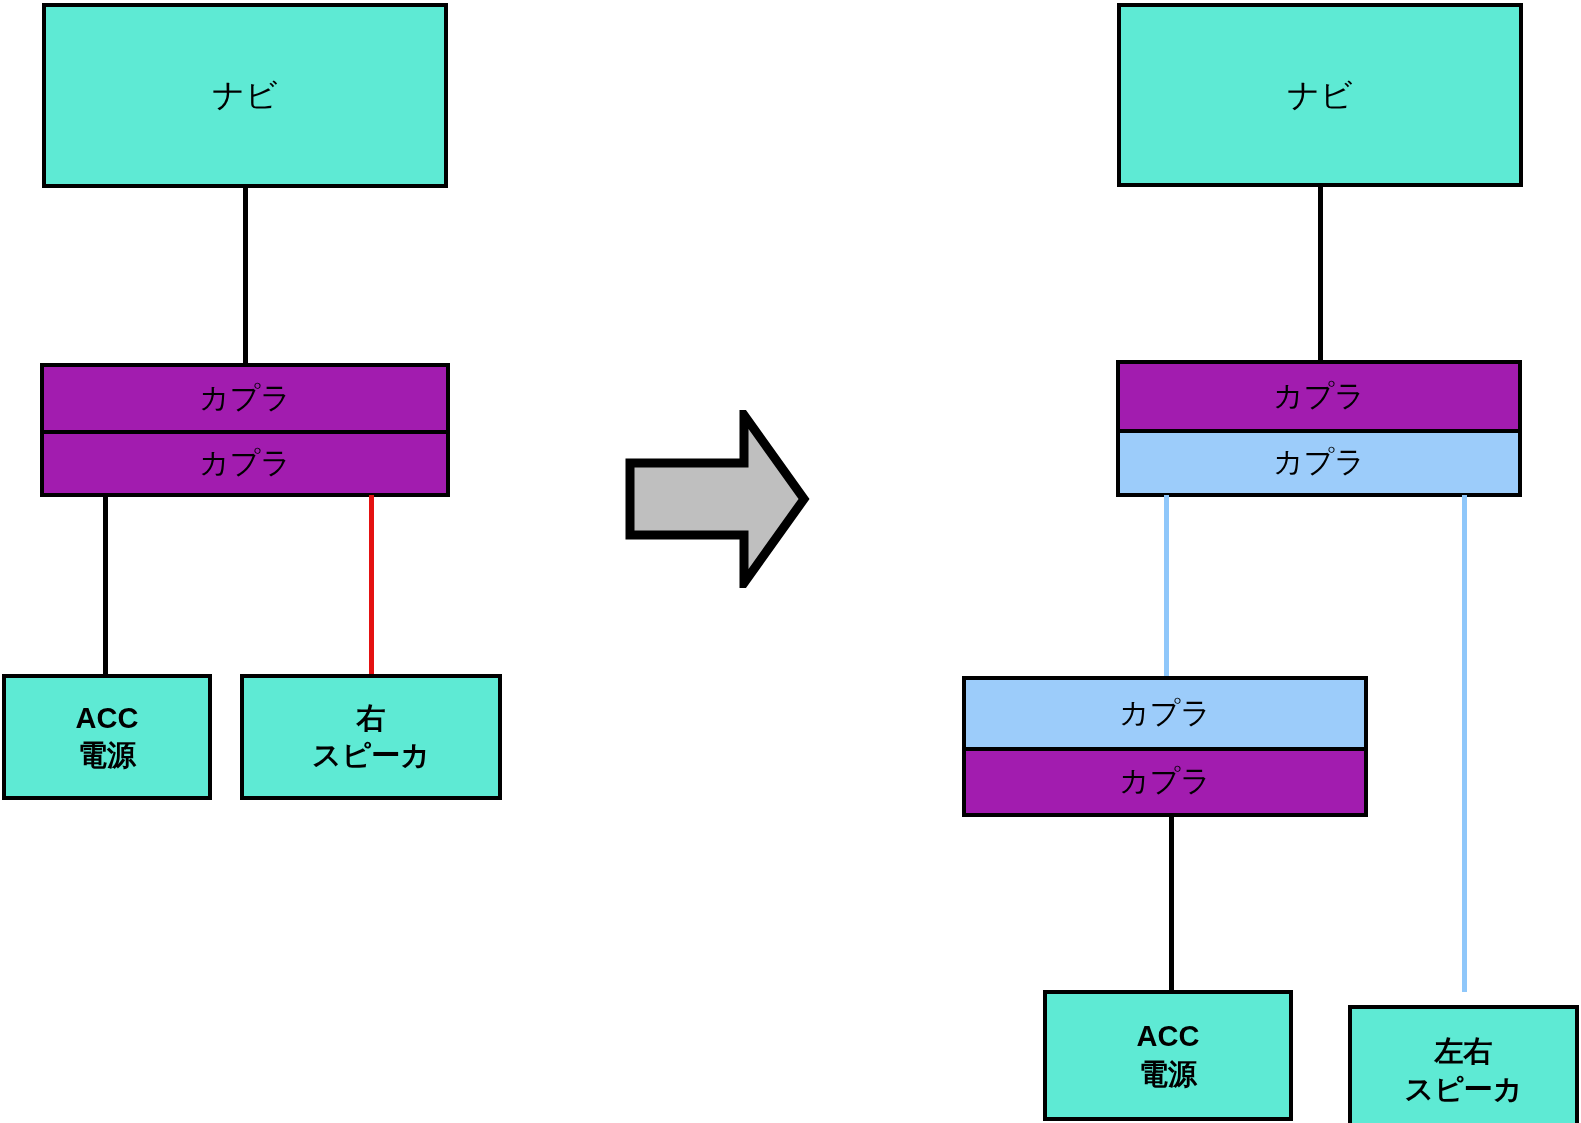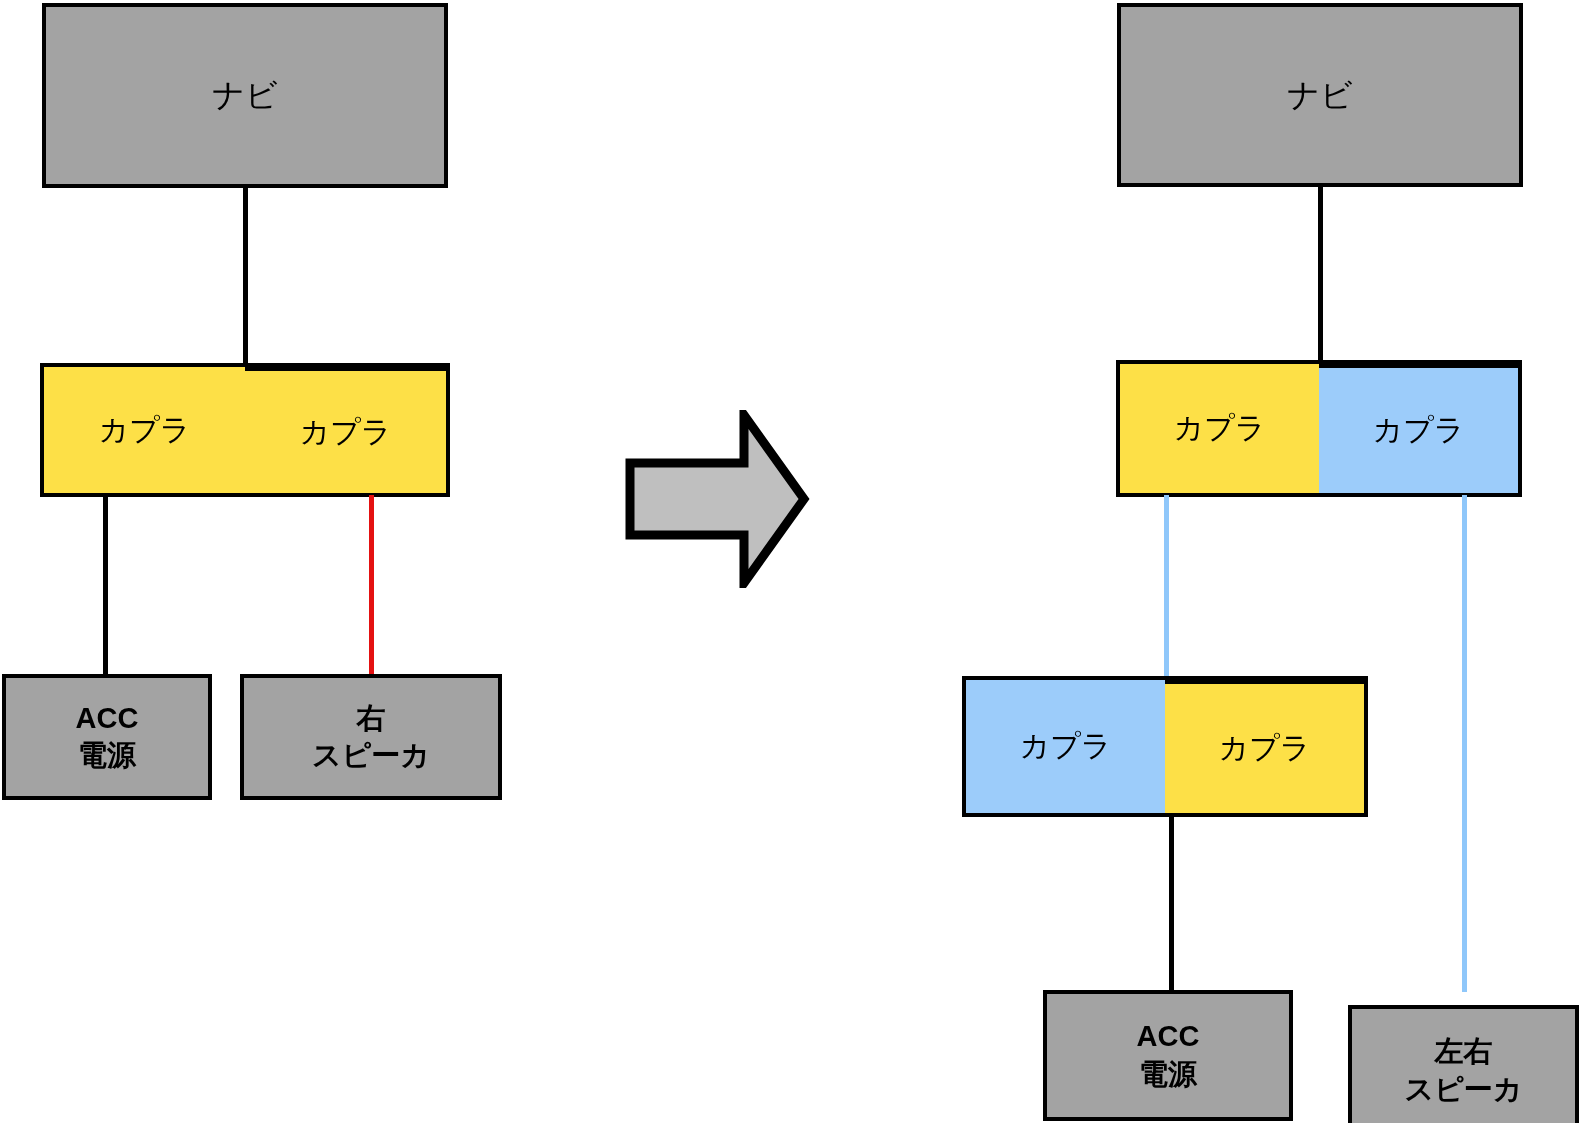--- a/index.html
+++ b/index.html
@@ -14,39 +14,39 @@
     background: #ffffff;
     overflow: hidden;
     font-family: "Liberation Sans", "DejaVu Sans", sans-serif;
   }
 
   
   .box {
     position: absolute;
     box-sizing: border-box;
     border: 4px solid #000000;
-    background: #a3a3a3;
+    background: #5eead4;
     display: flex;
     flex-direction: column;
     align-items: center;
     justify-content: center;
     color: #000000;
     text-align: center;
     line-height: 1.28;
   }
   .box .line { display: block; white-space: nowrap; }
 
   
   .stack {
     position: absolute;
     box-sizing: border-box;
     border: 4px solid #000000;
-    background: #fde047;
+    background: #a21caf;
     display: flex;
-    flex-direction: row;
+    flex-direction: column;
   }
   .stack .cell {
     flex: 1 1 50%;
     box-sizing: border-box;
     display: flex;
     align-items: center;
     justify-content: center;
     color: #000000;
     text-align: center;
     white-space: nowrap;

